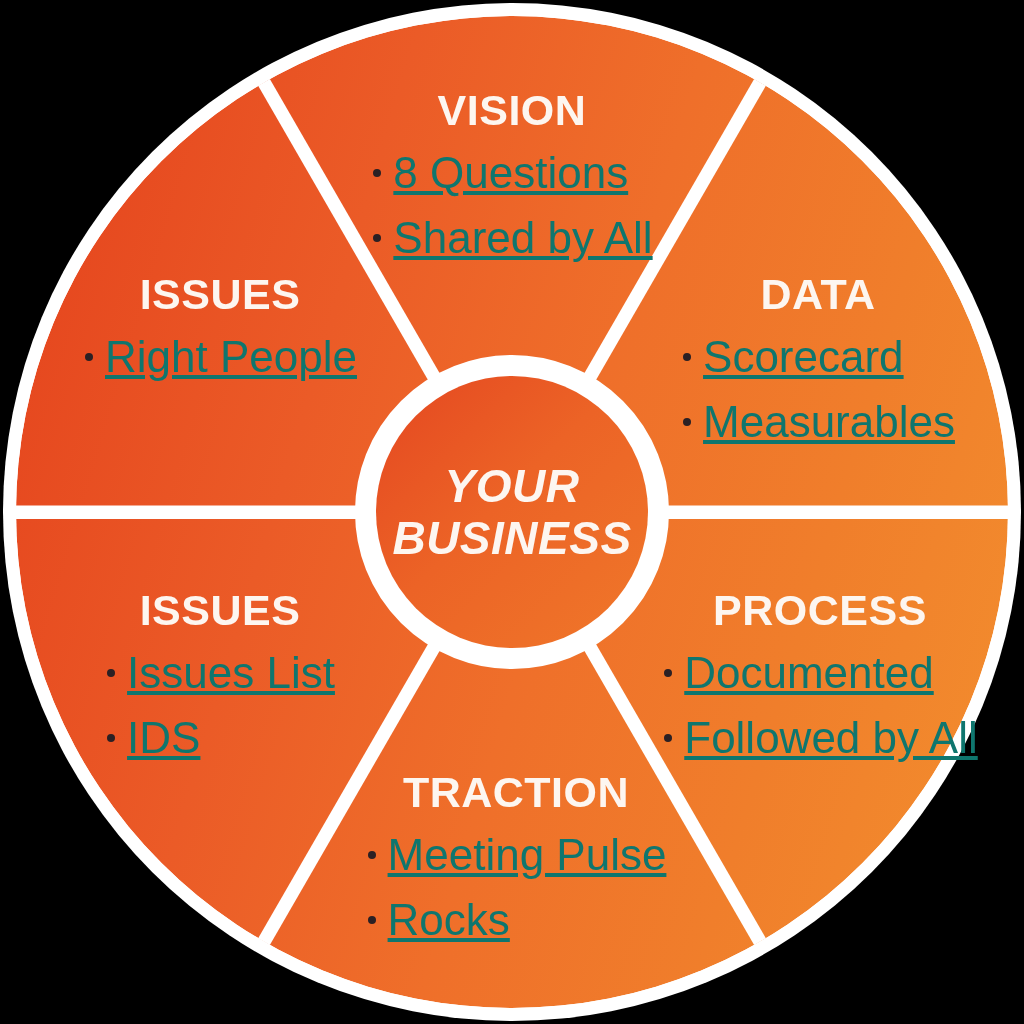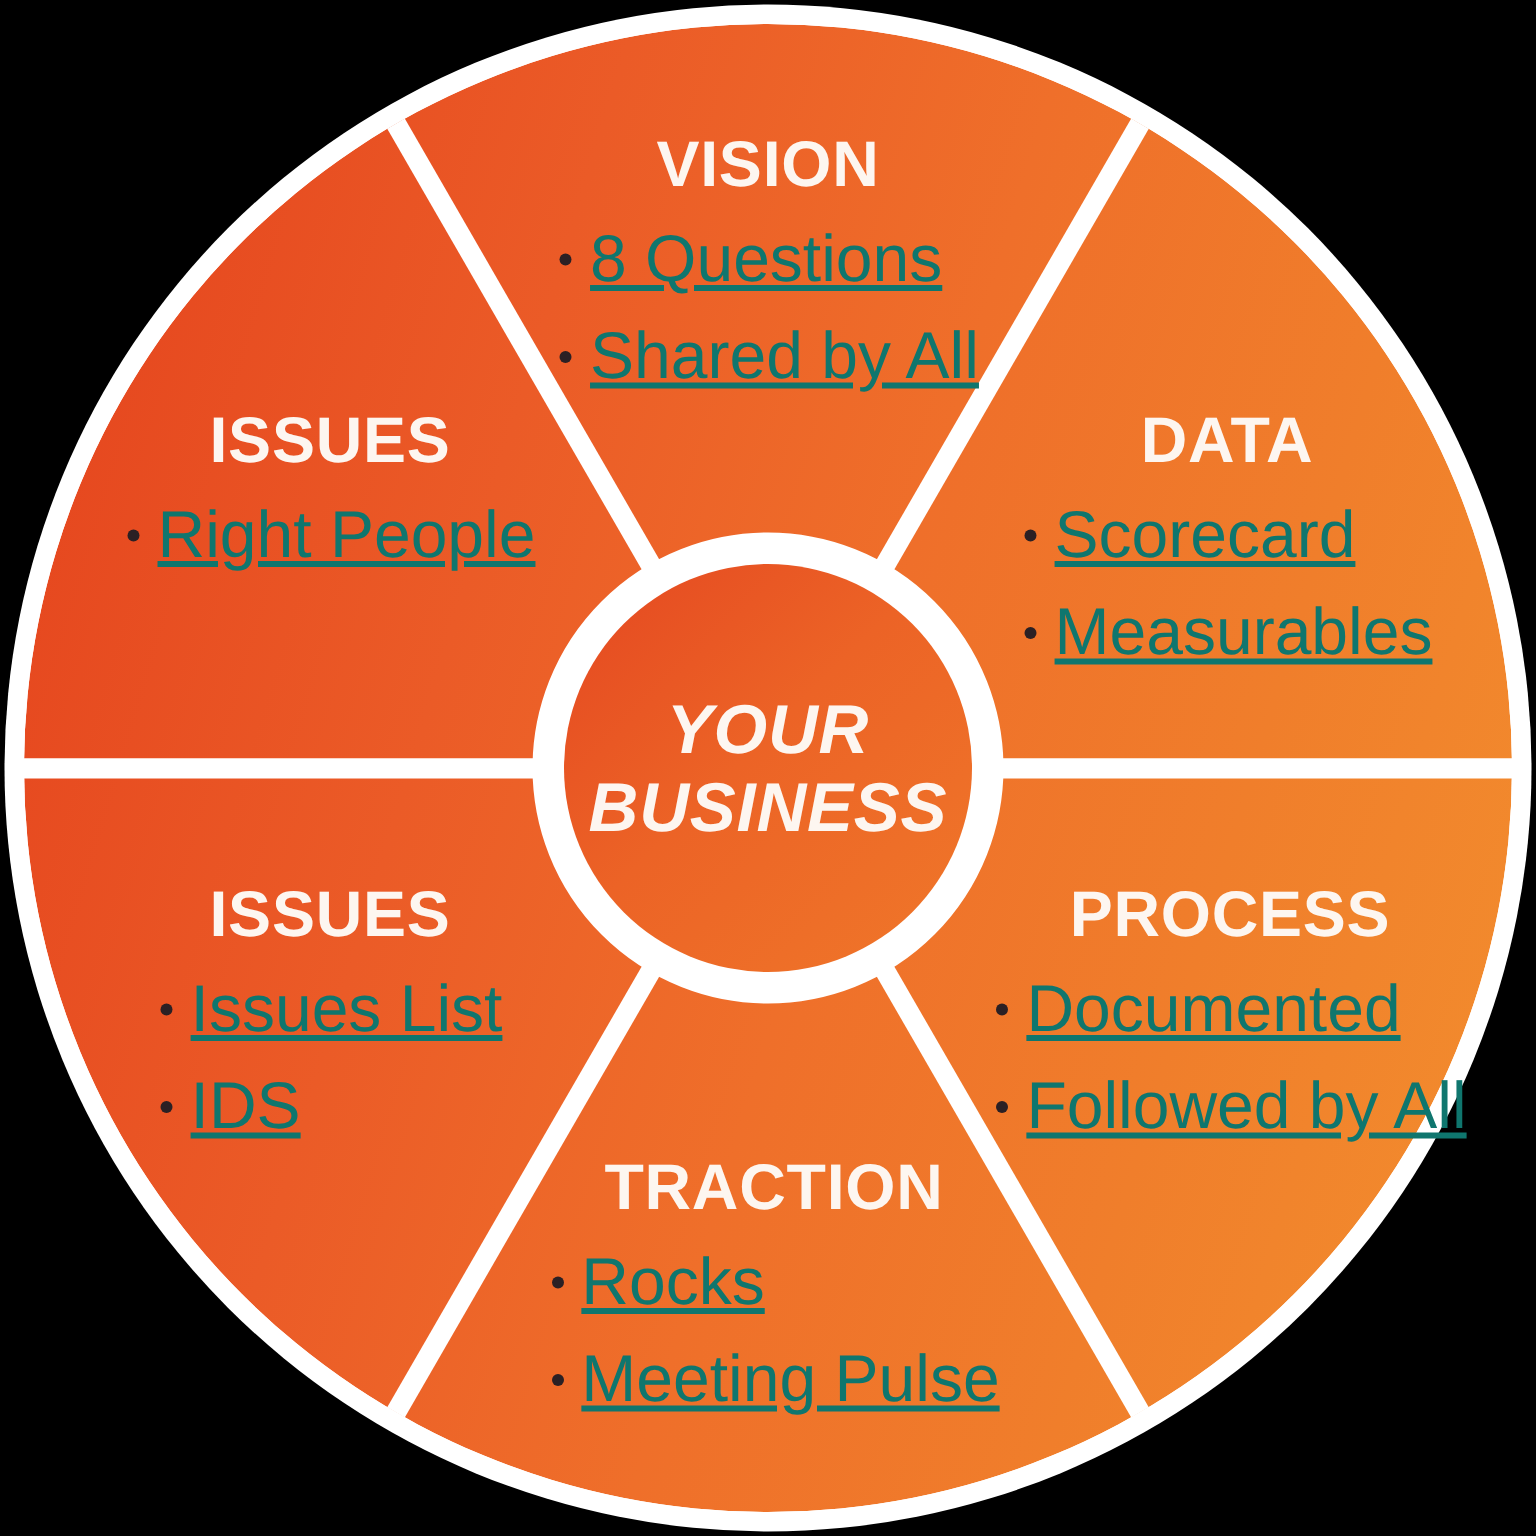--- a/index.html
+++ b/index.html
@@ -184,22 +184,22 @@
       <div class="seg-title">PROCESS</div>
       <ul class="seg-list">
         <li><span class="bullet"></span><span>Documented</span></li>
         <li><span class="bullet"></span><span>Followed by All</span></li>
       </ul>
     </div>
 
     <div class="segment-label" id="label-traction">
       <div class="seg-title">TRACTION</div>
       <ul class="seg-list">
+        <li><span class="bullet"></span><span>Meeting Pulse</span></li>
         <li><span class="bullet"></span><span>Rocks</span></li>
-        <li><span class="bullet"></span><span>Meeting Pulse</span></li>
       </ul>
     </div>
 
     <div class="segment-label" id="label-issues">
       <div class="seg-title">ISSUES</div>
       <ul class="seg-list">
         <li><span class="bullet"></span><span>Issues List</span></li>
         <li><span class="bullet"></span><span>IDS</span></li>
       </ul>
     </div>

